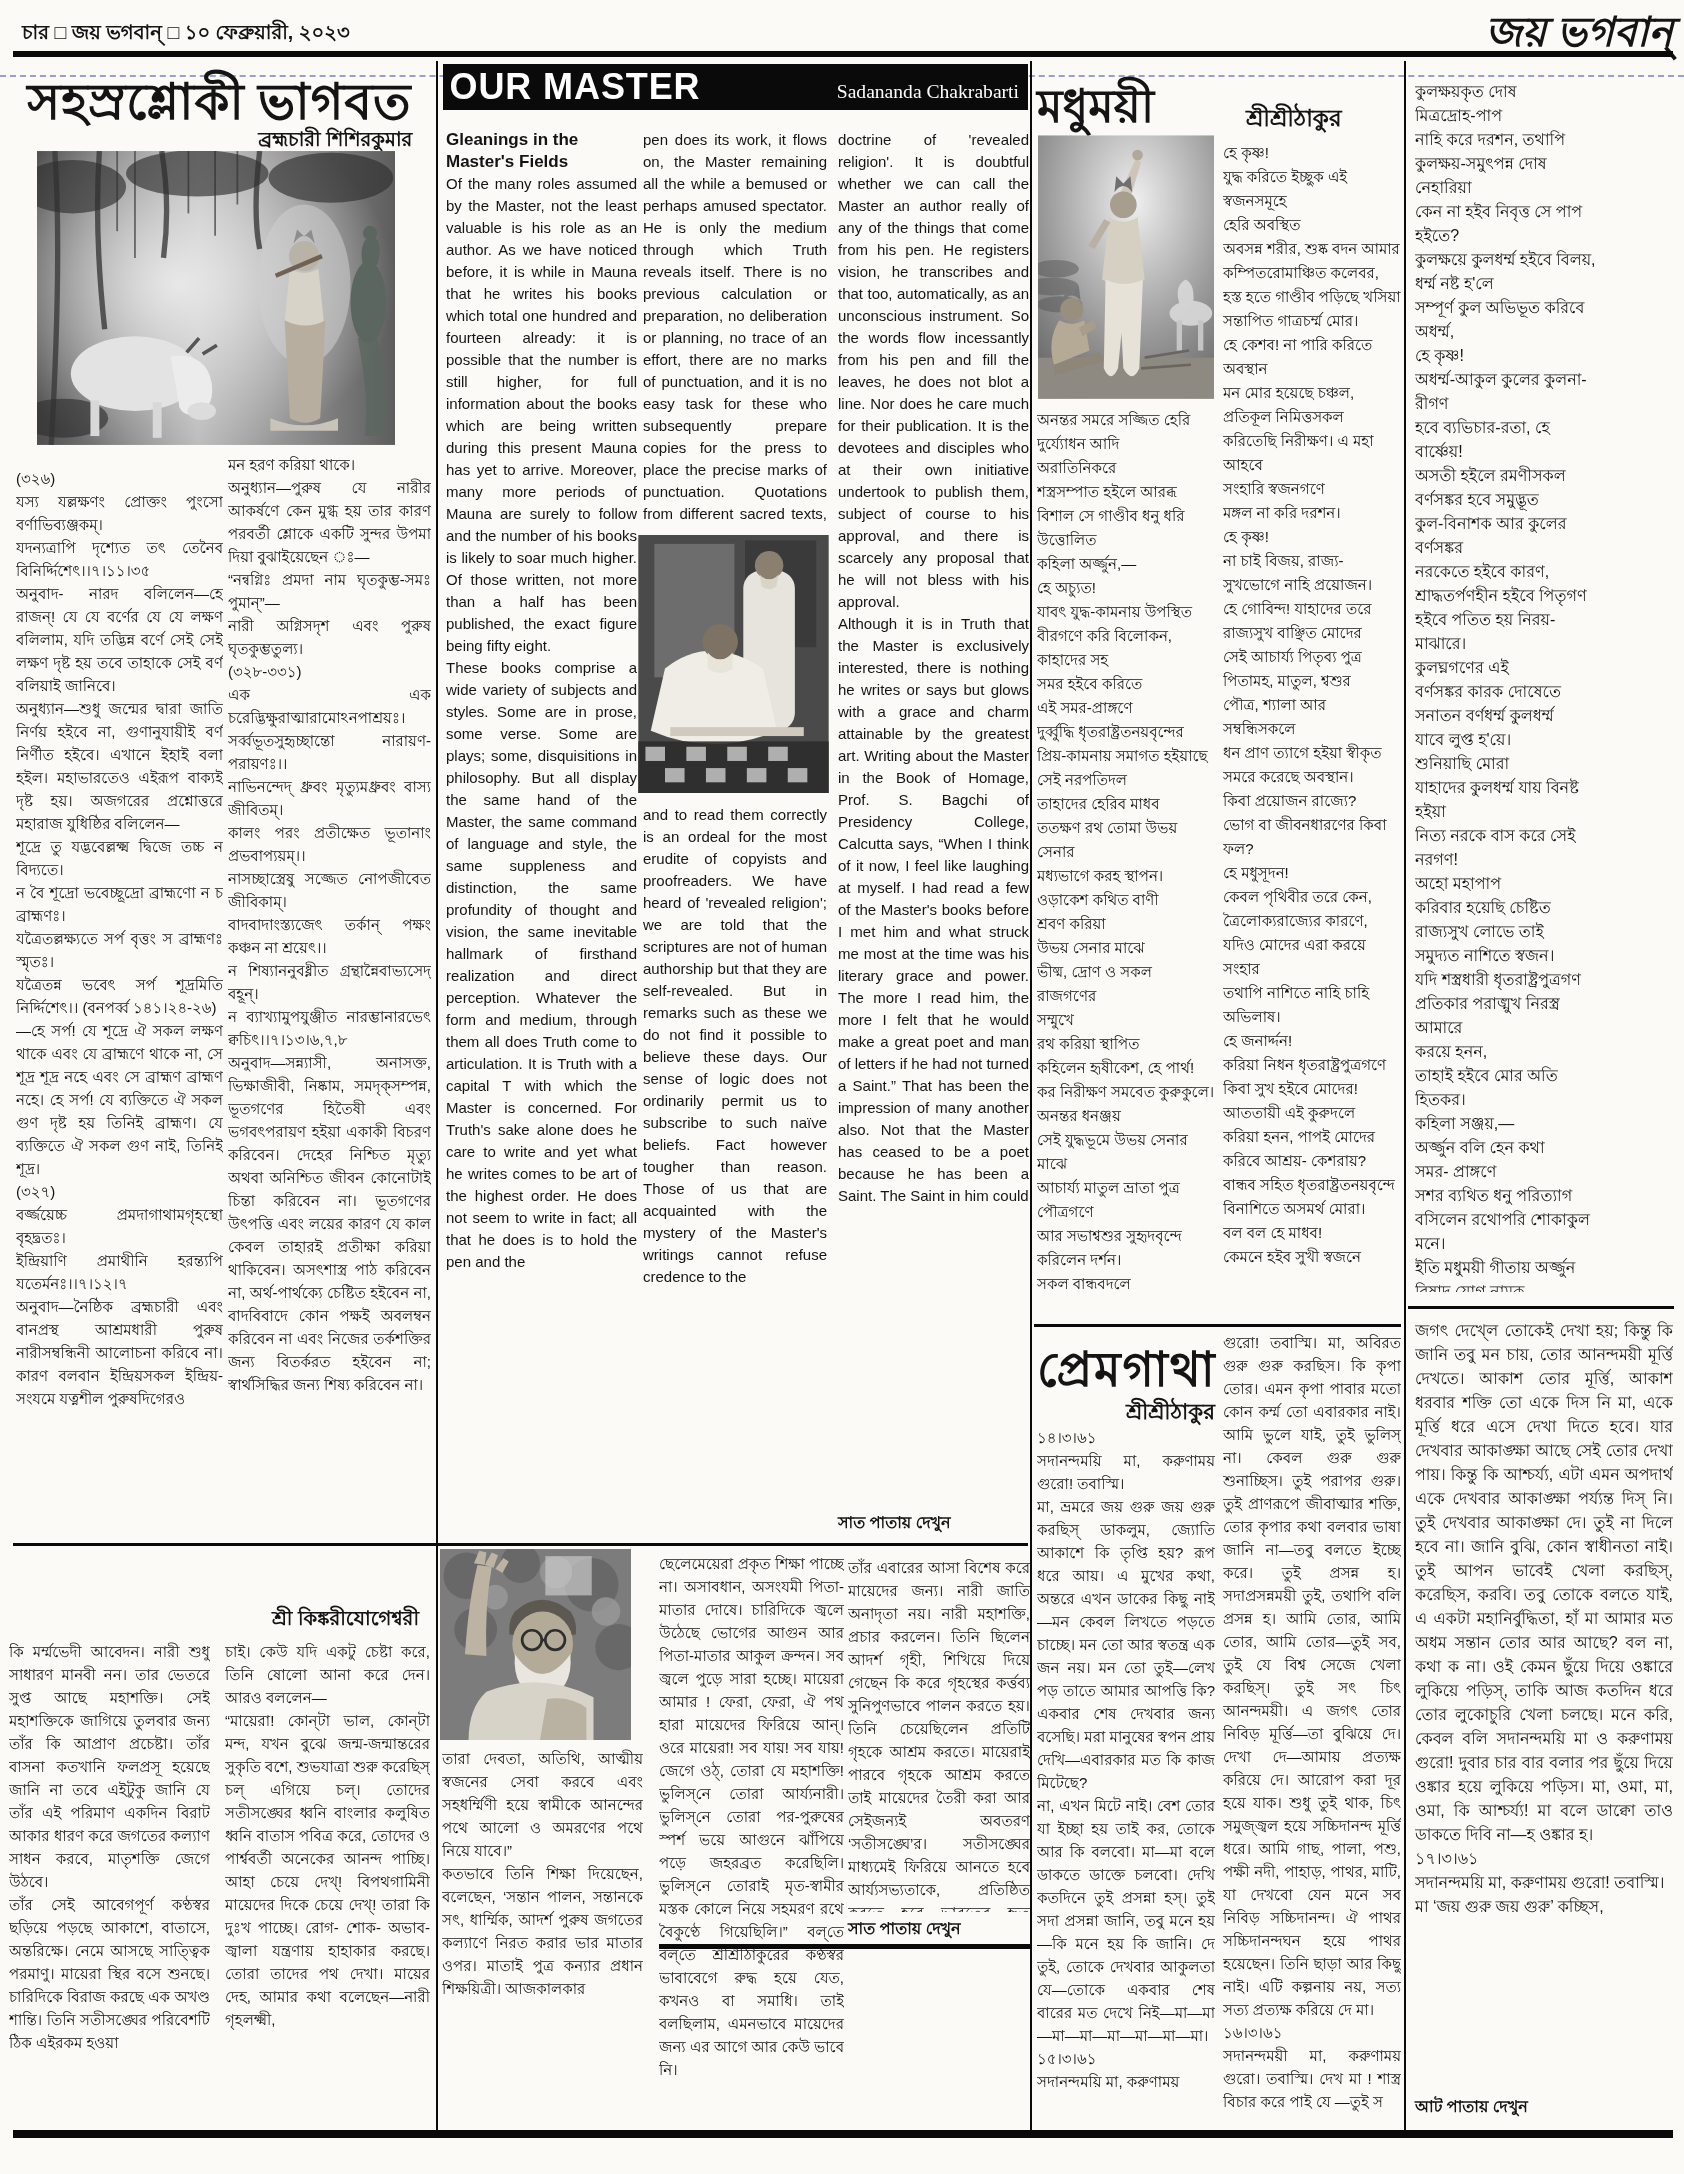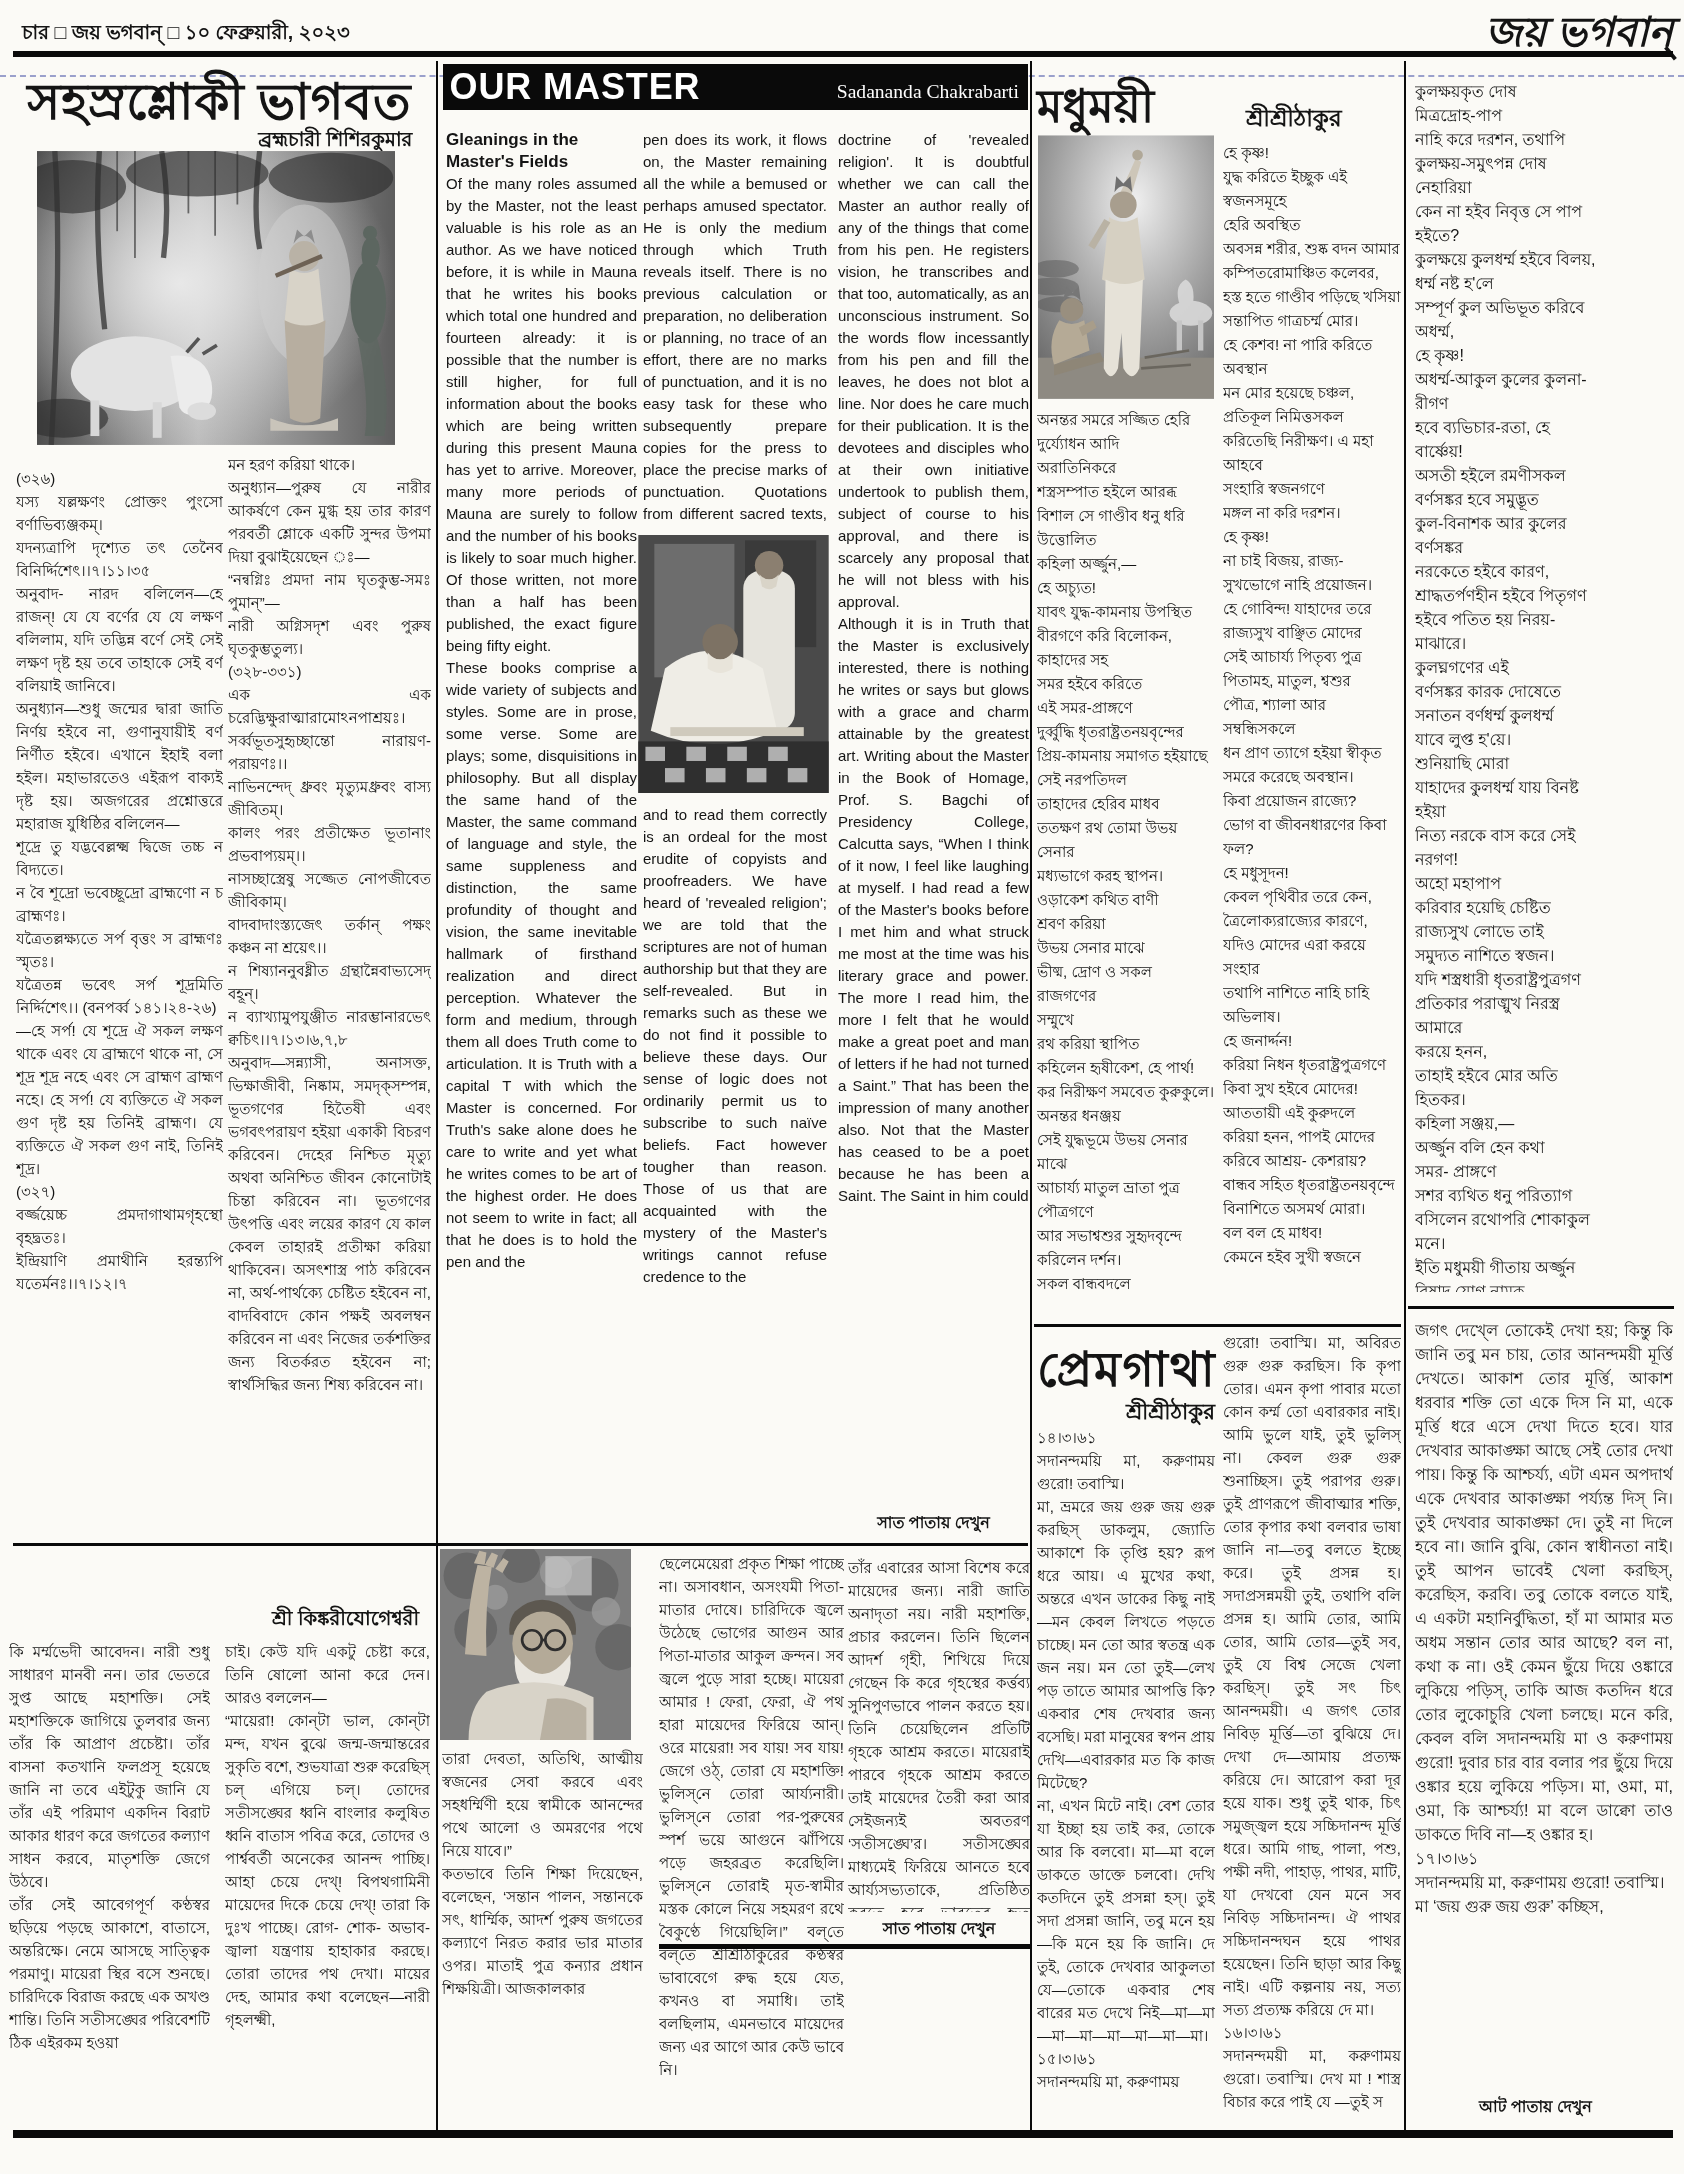--- a/index.html
+++ b/index.html
@@ -27,21 +27,21 @@
         font-size:36px;font-weight:bold;letter-spacing:0.9px;}
   .banner-byline{position:absolute;right:9px;bottom:7.1px;font-size:19.6px;
         font-family:"Liberation Serif",serif;}
   .en-heading{font-weight:bold;font-size:17px;line-height:22px;}
   .c-title{font-size:46px;}
   .c-byline{font-size:23px;font-weight:bold;}
   .prem-title{font-size:48px;letter-spacing:1.8px;}
   .prem-byline{font-size:21.4px;font-weight:bold;text-align:center;}
   .s-title{font-size:41px;text-align:center;letter-spacing:0.9px;}
   .s-byline{font-size:19.6px;font-weight:bold;text-align:right;}
-  .jump{font-weight:bold;font-size:16px;text-align:center;}
+  .jump{font-weight:bold;font-size:16px;text-align:left;}
   svg{display:block;}
 </style>
 </head>
 <body>
 
 <div class="page">
 
   <div class="abs masthead-left" style="left:22px;top:18px;width:624px;">চার □ জয় ভগবান্ □ ১০ ফেব্রুয়ারী, ২০২৩</div>
   <div class="abs logo" style="left:1292px;top:0px;width:381px;height:50px;">জয় ভগবান্</div>
   <div class="abs rule" style="left:13.4px;top:51px;width:1660px;height:6.2px;"></div>
@@ -125,20 +125,21 @@
       <p class="para">অনুবাদ- নারদ বলিলেন—হে রাজন্! যে যে বর্ণের যে যে লক্ষণ বলিলাম, যদি তদ্ভিন্ন বর্ণে সেই সেই লক্ষণ দৃষ্ট হয় তবে তাহাকে সেই বর্ণ বলিয়াই জানিবে।</p>
       <p class="para">অনুধ্যান—শুধু জন্মের দ্বারা জাতি নির্ণয় হইবে না, গুণানুযায়ীই বর্ণ নির্ণীত হইবে। এখানে ইহাই বলা হইল। মহাভারতেও এইরূপ বাক্যই দৃষ্ট হয়। অজগরের প্রশ্নোত্তরে মহারাজ যুধিষ্ঠির বলিলেন—</p>
       <p class="para">শূদ্রে তু যদ্ভবেল্লক্ষ্ম দ্বিজে তচ্চ ন বিদ্যতে।</p>
       <p class="para">ন বৈ শূদ্রো ভবেচ্ছূদ্রো ব্রাহ্মণো ন চ ব্রাহ্মণঃ।</p>
       <p class="para">যত্রৈতল্লক্ষ্যতে সর্প বৃত্তং স ব্রাহ্মণঃ স্মৃতঃ।</p>
       <p class="para">যত্রৈতন্ন ভবেৎ সর্প শূদ্রমিতি নির্দ্দিশেৎ।। (বনপর্ব্ব ১৪১।২৪-২৬)</p>
       <p class="para">—হে সর্প! যে শূদ্রে ঐ সকল লক্ষণ থাকে এবং যে ব্রাহ্মণে থাকে না, সে শূদ্র শূদ্র নহে এবং সে ব্রাহ্মণ ব্রাহ্মণ নহে। হে সর্প! যে ব্যক্তিতে ঐ সকল গুণ দৃষ্ট হয় তিনিই ব্রাহ্মণ। যে ব্যক্তিতে ঐ সকল গুণ নাই, তিনিই শূদ্র।</p>
       <p class="para">(৩২৭)</p>
       <p class="para">বর্জ্জয়েচ্চ প্রমদাগাথামগৃহস্থো বৃহদ্ব্রতঃ।</p>
       <p class="para">ইন্দ্রিয়াণি প্রমাথীনি হরন্ত্যপি যতের্মনঃ।।৭।১২।৭</p>
+      <p class="para">অনুবাদ—নৈষ্ঠিক ব্রহ্মচারী এবং বানপ্রস্থ আশ্রমধারী পুরুষ নারীসম্বন্ধিনী আলোচনা করিবে না। কারণ বলবান ইন্দ্রিয়সকল ইন্দ্রিয়-সংযমে যত্নশীল পুরুষদিগেরও</p>
     </div>
   <div class="abs col body-bn" style="left:228px;top:453px;width:203px;height:1066px;">
       <p class="para">মন হরণ করিয়া থাকে।</p>
       <p class="para">অনুধ্যান—পুরুষ যে নারীর আকর্ষণে কেন মুগ্ধ হয় তার কারণ পরবর্তী শ্লোকে একটি সুন্দর উপমা দিয়া বুঝাইয়েছেন ঃ—</p>
       <p class="para">“নন্বগ্নিঃ প্রমদা নাম ঘৃতকুম্ভ-সমঃ পুমান্”—</p>
       <p class="para">নারী অগ্নিসদৃশ এবং পুরুষ ঘৃতকুম্ভতুল্য।</p>
       <p class="para">(৩২৮-৩৩১)</p>
       <p class="para">এক এক চরেদ্ভিক্ষুরাত্মারামোঽনপাশ্রয়ঃ।</p>
       <p class="para">সর্ব্বভূতসুহৃচ্ছান্তো নারায়ণ-পরায়ণঃ।।</p>
       <p class="para">নাভিনন্দেদ্ ধ্রুবং মৃত্যুমধ্রুবং বাস্য জীবিতম্।</p>

